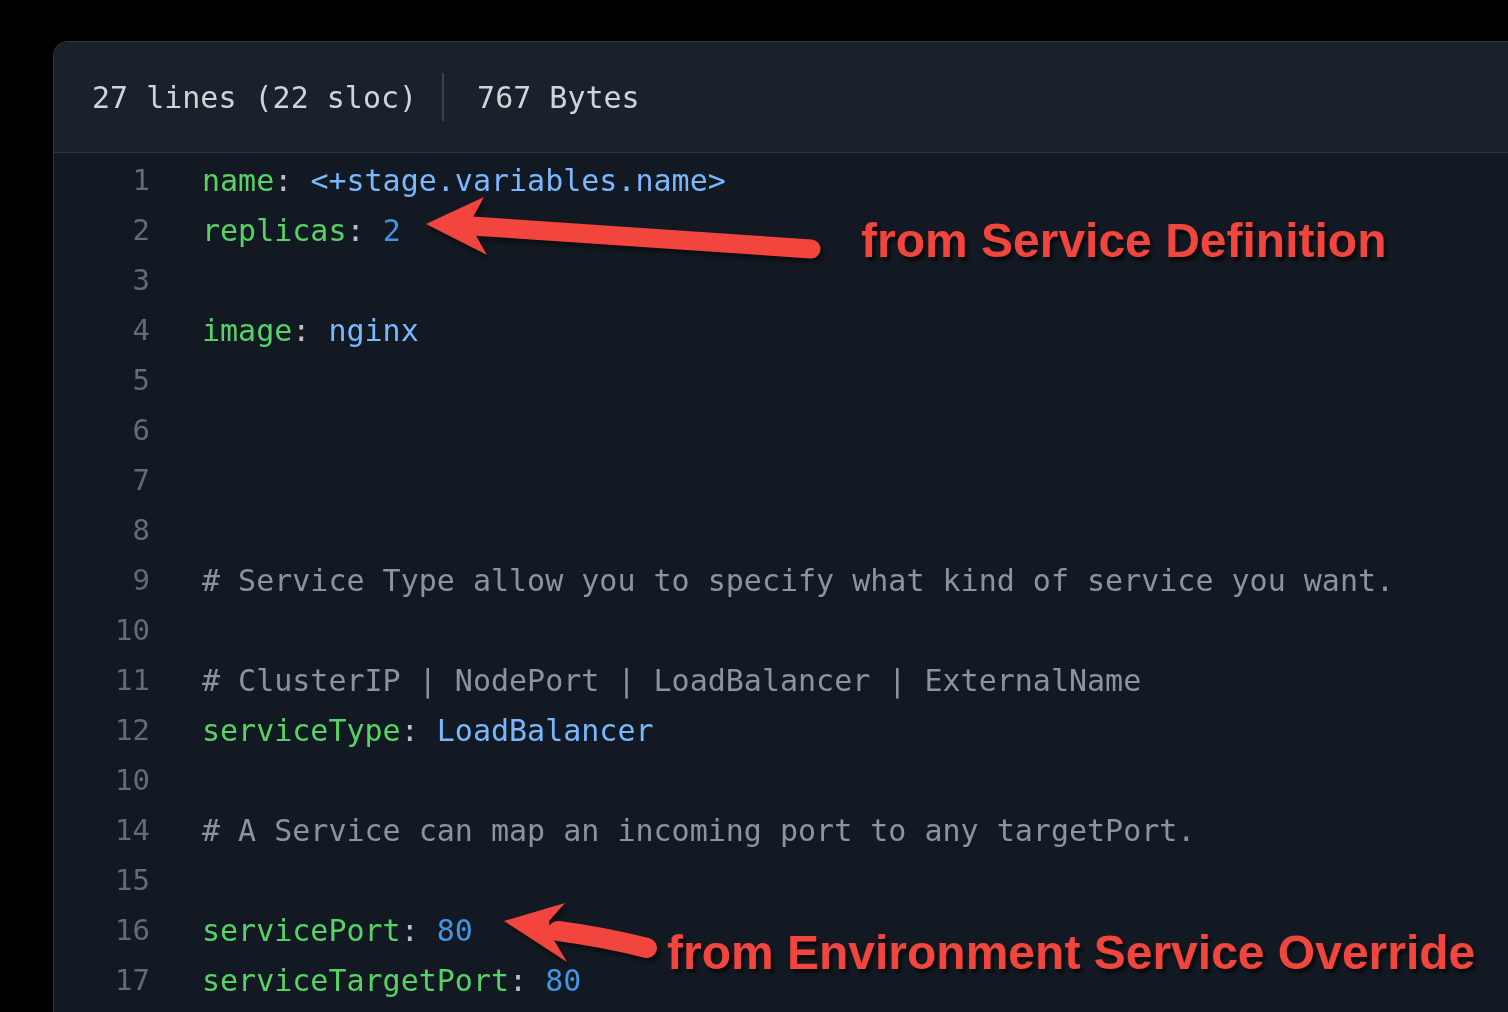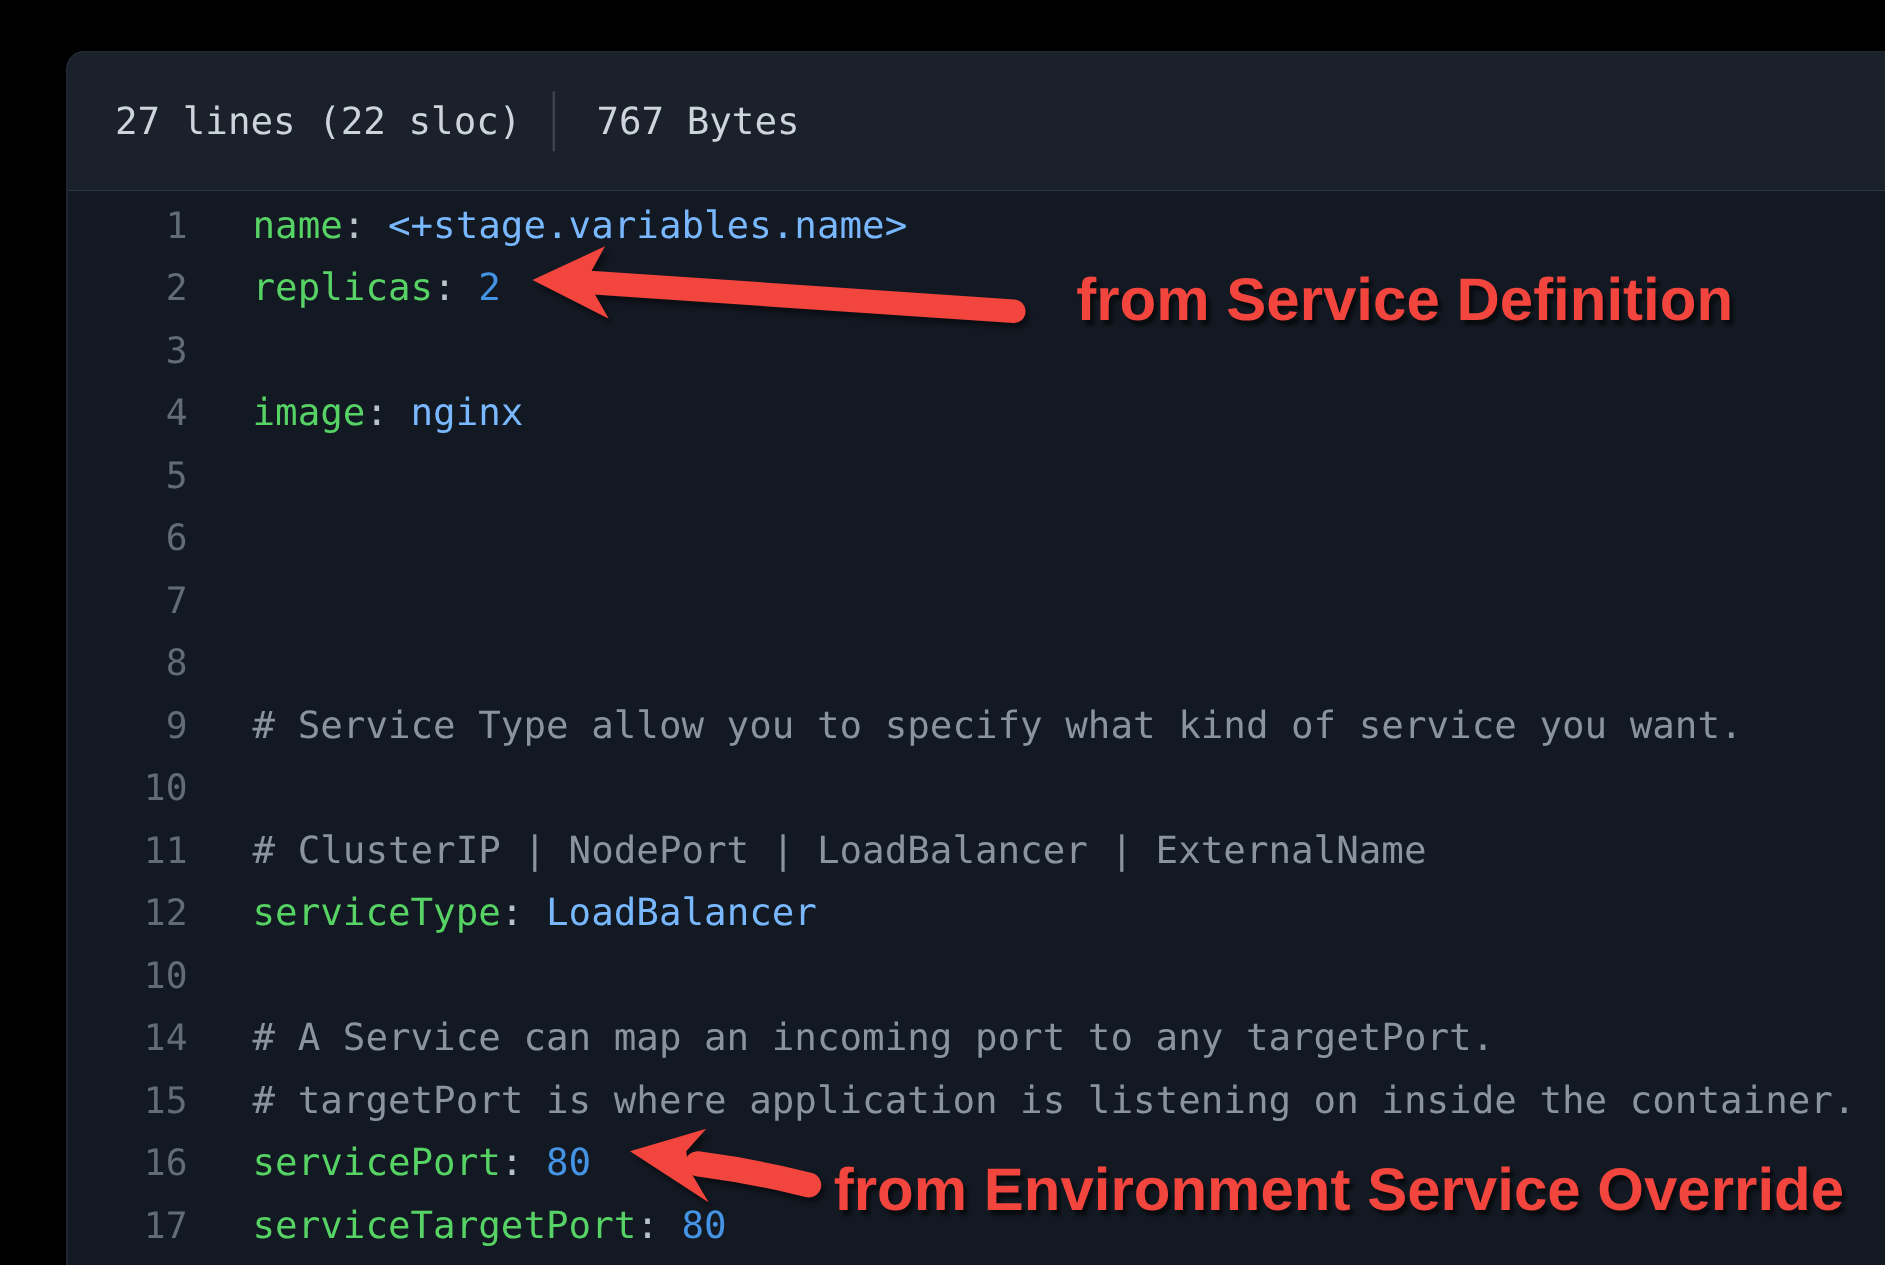--- a/index.html
+++ b/index.html
@@ -99,21 +99,21 @@
         <div class="code-line"><span class="line-num">5</span><span class="line-text"></span></div>
         <div class="code-line"><span class="line-num">6</span></div>
         <div class="code-line"><span class="line-num">7</span></div>
         <div class="code-line"><span class="line-num">8</span><span class="line-text"></span></div>
         <div class="code-line"><span class="line-num">9</span><span class="line-text"><span class="tok-com"># Service Type allow you to specify what kind of service you want.</span></span></div>
         <div class="code-line"><span class="line-num">10</span></div>
         <div class="code-line"><span class="line-num">11</span><span class="line-text"><span class="tok-com"># ClusterIP | NodePort | LoadBalancer | ExternalName</span></span></div>
         <div class="code-line"><span class="line-num">12</span><span class="line-text"><span class="tok-key">serviceType</span><span class="tok-punc">: </span><span class="tok-str">LoadBalancer</span></span></div>
         <div class="code-line"><span class="line-num">10</span><span class="line-text"></span></div>
         <div class="code-line"><span class="line-num">14</span><span class="line-text"><span class="tok-com"># A Service can map an incoming port to any targetPort.</span></span></div>
-        <div class="code-line"><span class="line-num">15</span><span class="line-text"><span class="tok-com"># targetPort is where application is listening on inside the container.</span></span></div>
+        <div class="code-line"><span class="line-num">15</span></div>
         <div class="code-line"><span class="line-num">16</span><span class="line-text"><span class="tok-key">servicePort</span><span class="tok-punc">: </span><span class="tok-num">80</span></span></div>
         <div class="code-line"><span class="line-num">17</span><span class="line-text"><span class="tok-key">serviceTargetPort</span><span class="tok-punc">: </span><span class="tok-num">80</span></span></div>
       </div>
 
   </div>
 
   <svg class="annotation-arrow" style="left:410px;top:188px;" width="420" height="80" viewBox="0 0 420 80">
     <line class="shaft" x1="62" y1="38" x2="401" y2="61" stroke-width="19" stroke-linecap="round"></line>
     <polygon points="16,36 74,9 62,31 64,44 77,67"></polygon>
   </svg>

